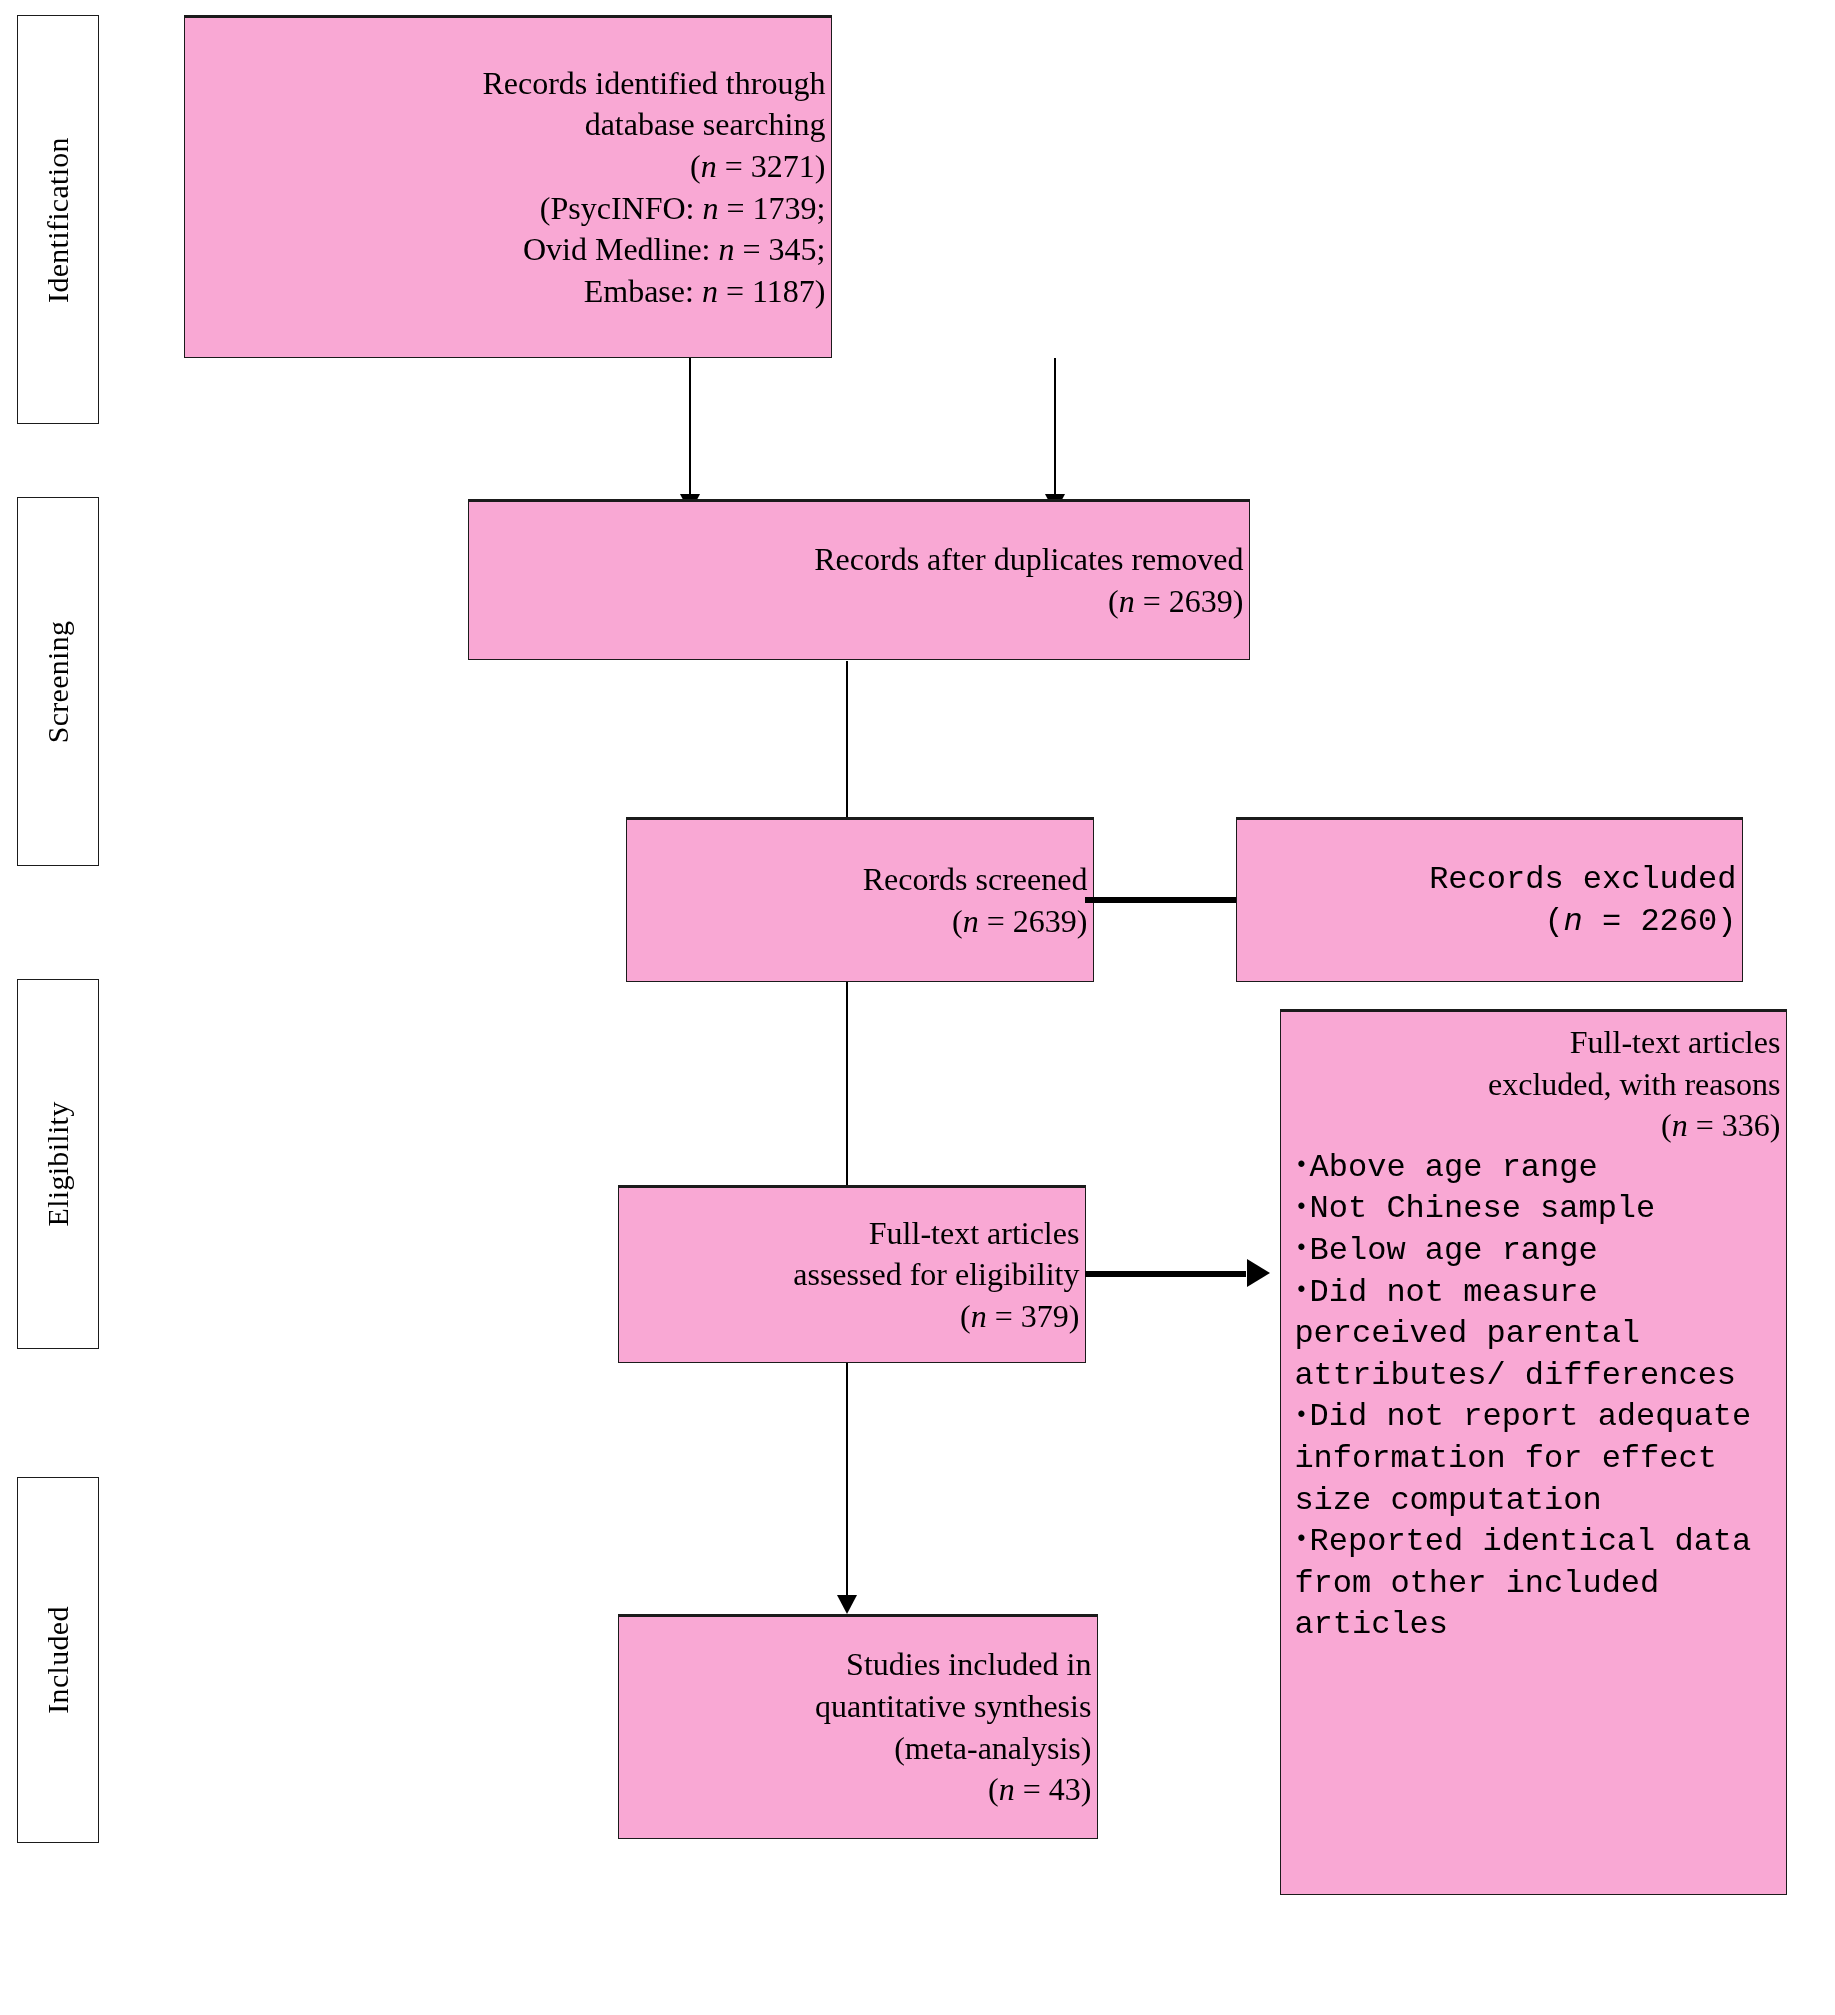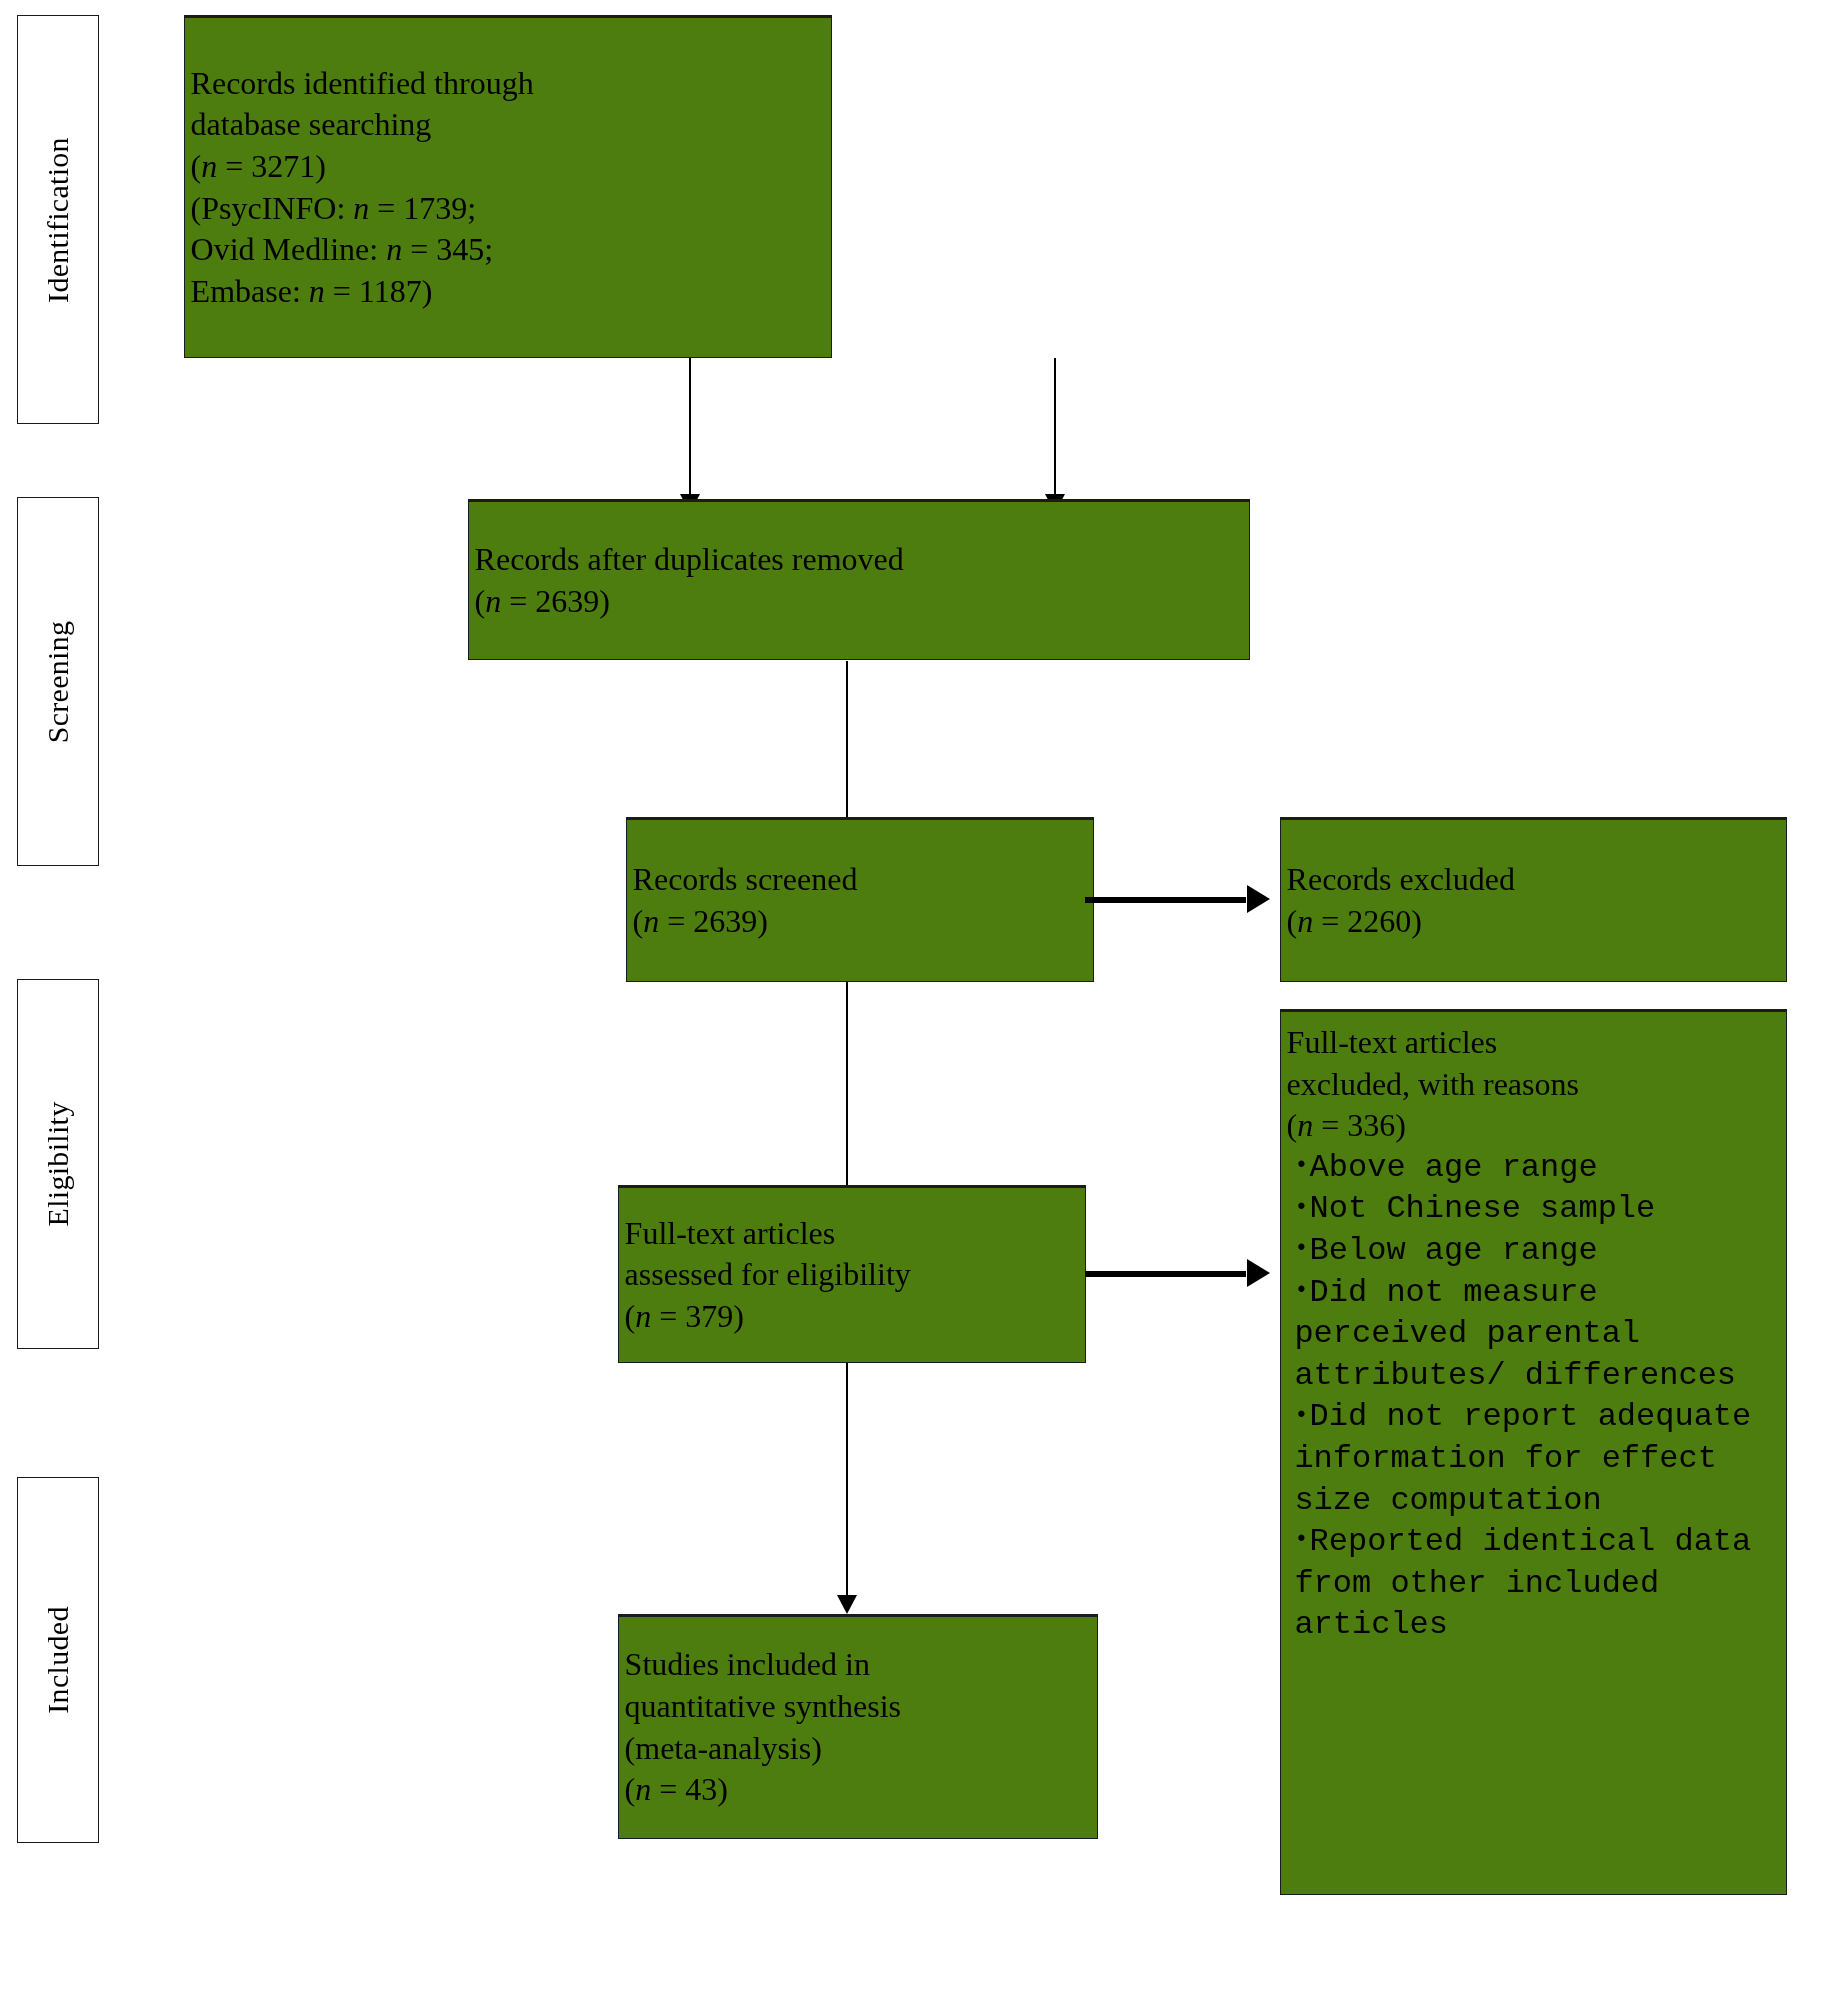--- a/index.html
+++ b/index.html
@@ -36,24 +36,24 @@
     letter-spacing: 0.3px;
     line-height: 1;
   }
 
   
   .box {
     position: absolute;
     box-sizing: border-box;
     border: 1.7px solid #1b1b1b;
     border-top-width: 3.3px;
-    background: #4d7c0f;
+    background: #f9a8d4;
     display: flex;
     flex-direction: column;
-    align-items: flex-start;
+    align-items: flex-end;
     justify-content: center;
     text-align: center;
     font-size: 32px;
     line-height: 1.30;
     padding: 3.3px 5.6px;
   }
   .box.topalign {
     justify-content: flex-start;
   }
   .box .line { display: block; white-space: nowrap; }
@@ -150,21 +150,21 @@
   <div class="arrow-down" style="left:837px; top:864px;"></div>
 
   <div class="box" style="left:618px; top:817px; width:468px; height:165px;margin-left:8px;">
     <span class="line">Records screened</span>
     <span class="line">(<i class="nvar">n</i> = 2639)</span>
   </div>
 
   <div class="hline thick" style="left:1085px; top:897px; width:161px;"></div>
   <div class="arrow-right" style="left:1247px; top:885px;"></div>
 
-  <div class="box" style="left:1280px; top:817px; width:507px; height:165px;">
+  <div class="box" style="left:1236px; top:817px; width:507px; height:165px;font-family:Liberation Mono, monospace;">
     <span class="line">Records excluded</span>
     <span class="line">(<i class="nvar">n</i> = 2260)</span>
   </div>
 
   <div class="vline" style="left:846px; top:982px; height:234px;"></div>
   <div class="arrow-down" style="left:837px; top:1199px;"></div>
 
   <div class="box" style="left:618px; top:1185px; width:468px; height:178px;">
     <span class="line">Full-text articles</span>
     <span class="line">assessed for eligibility</span>

